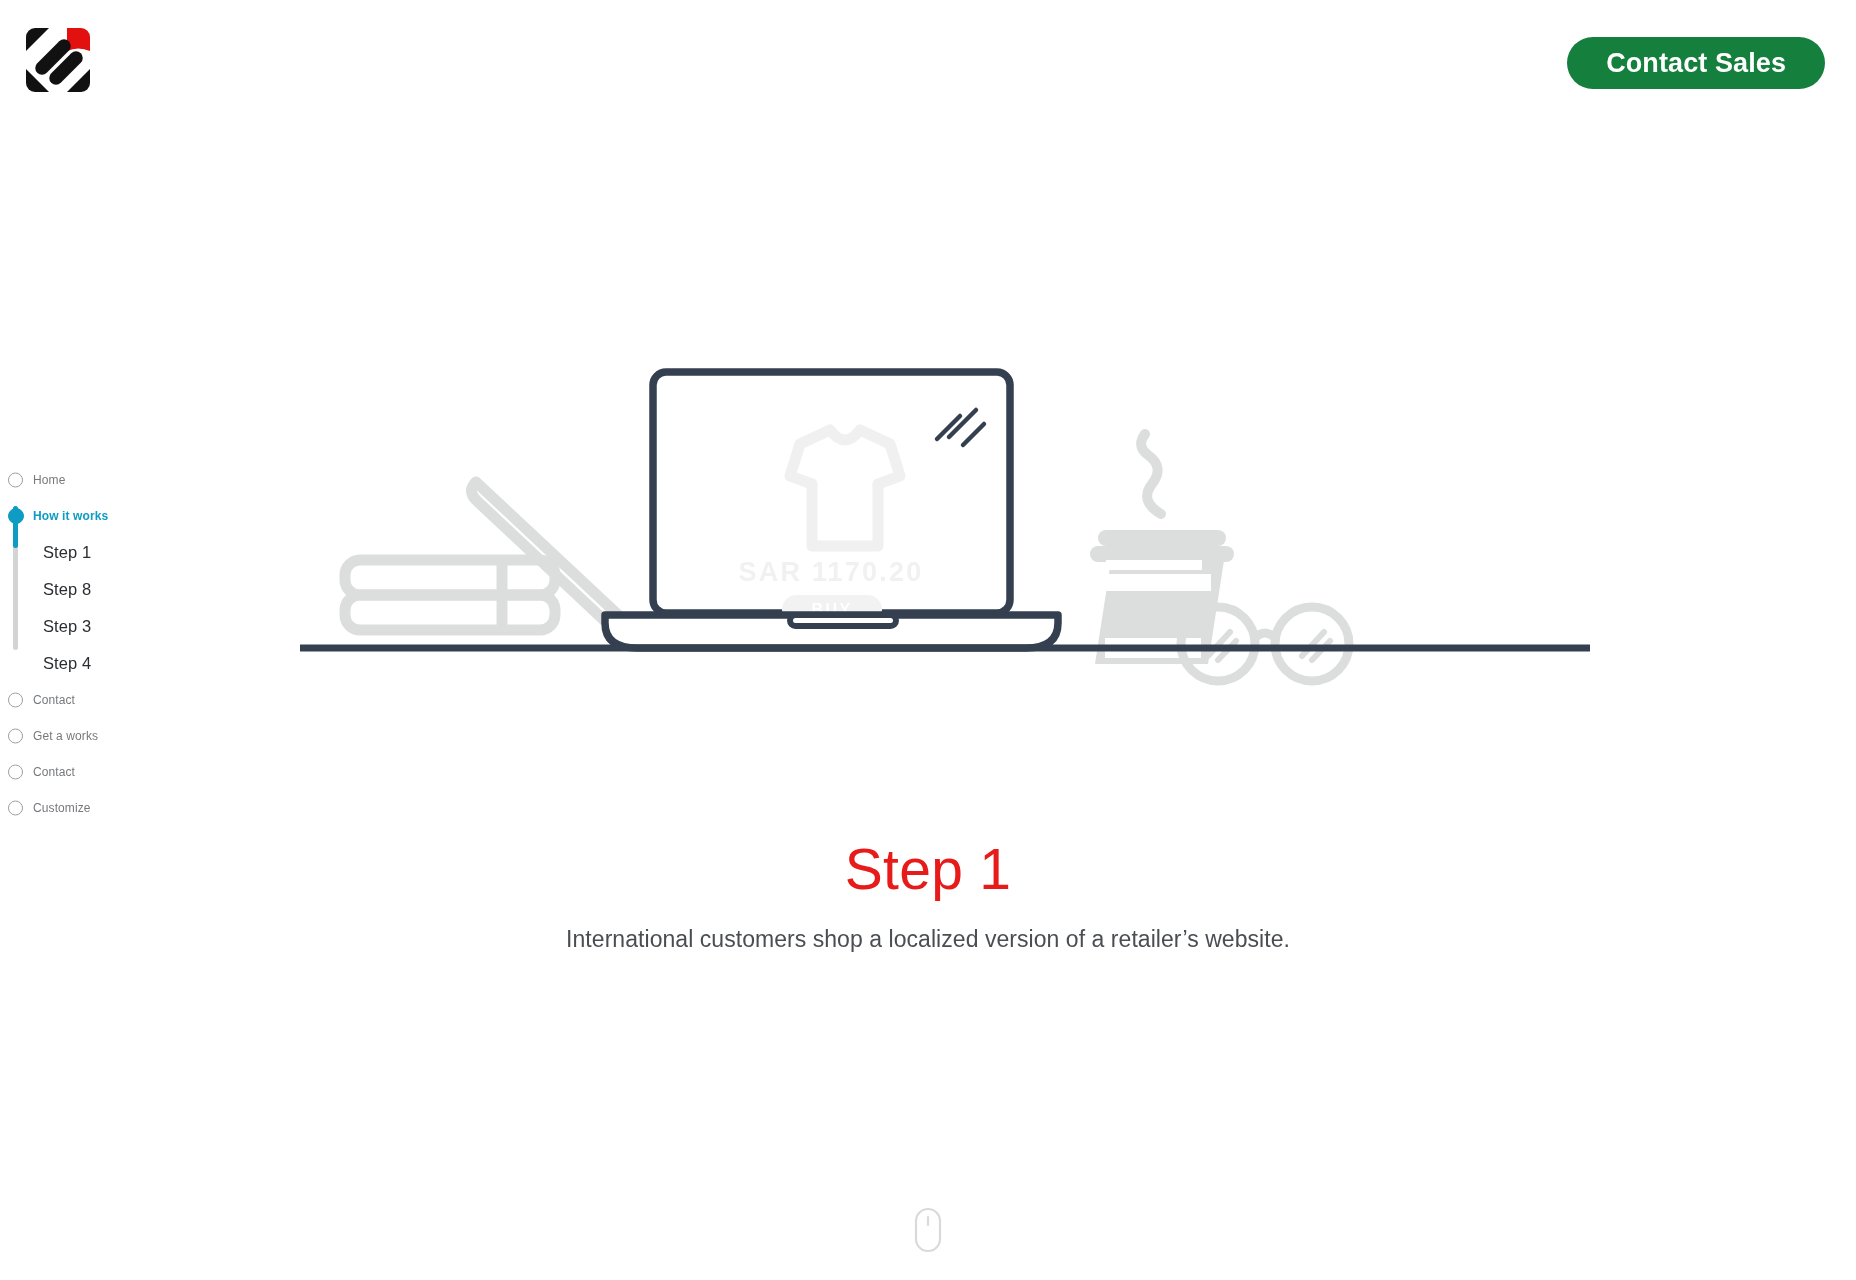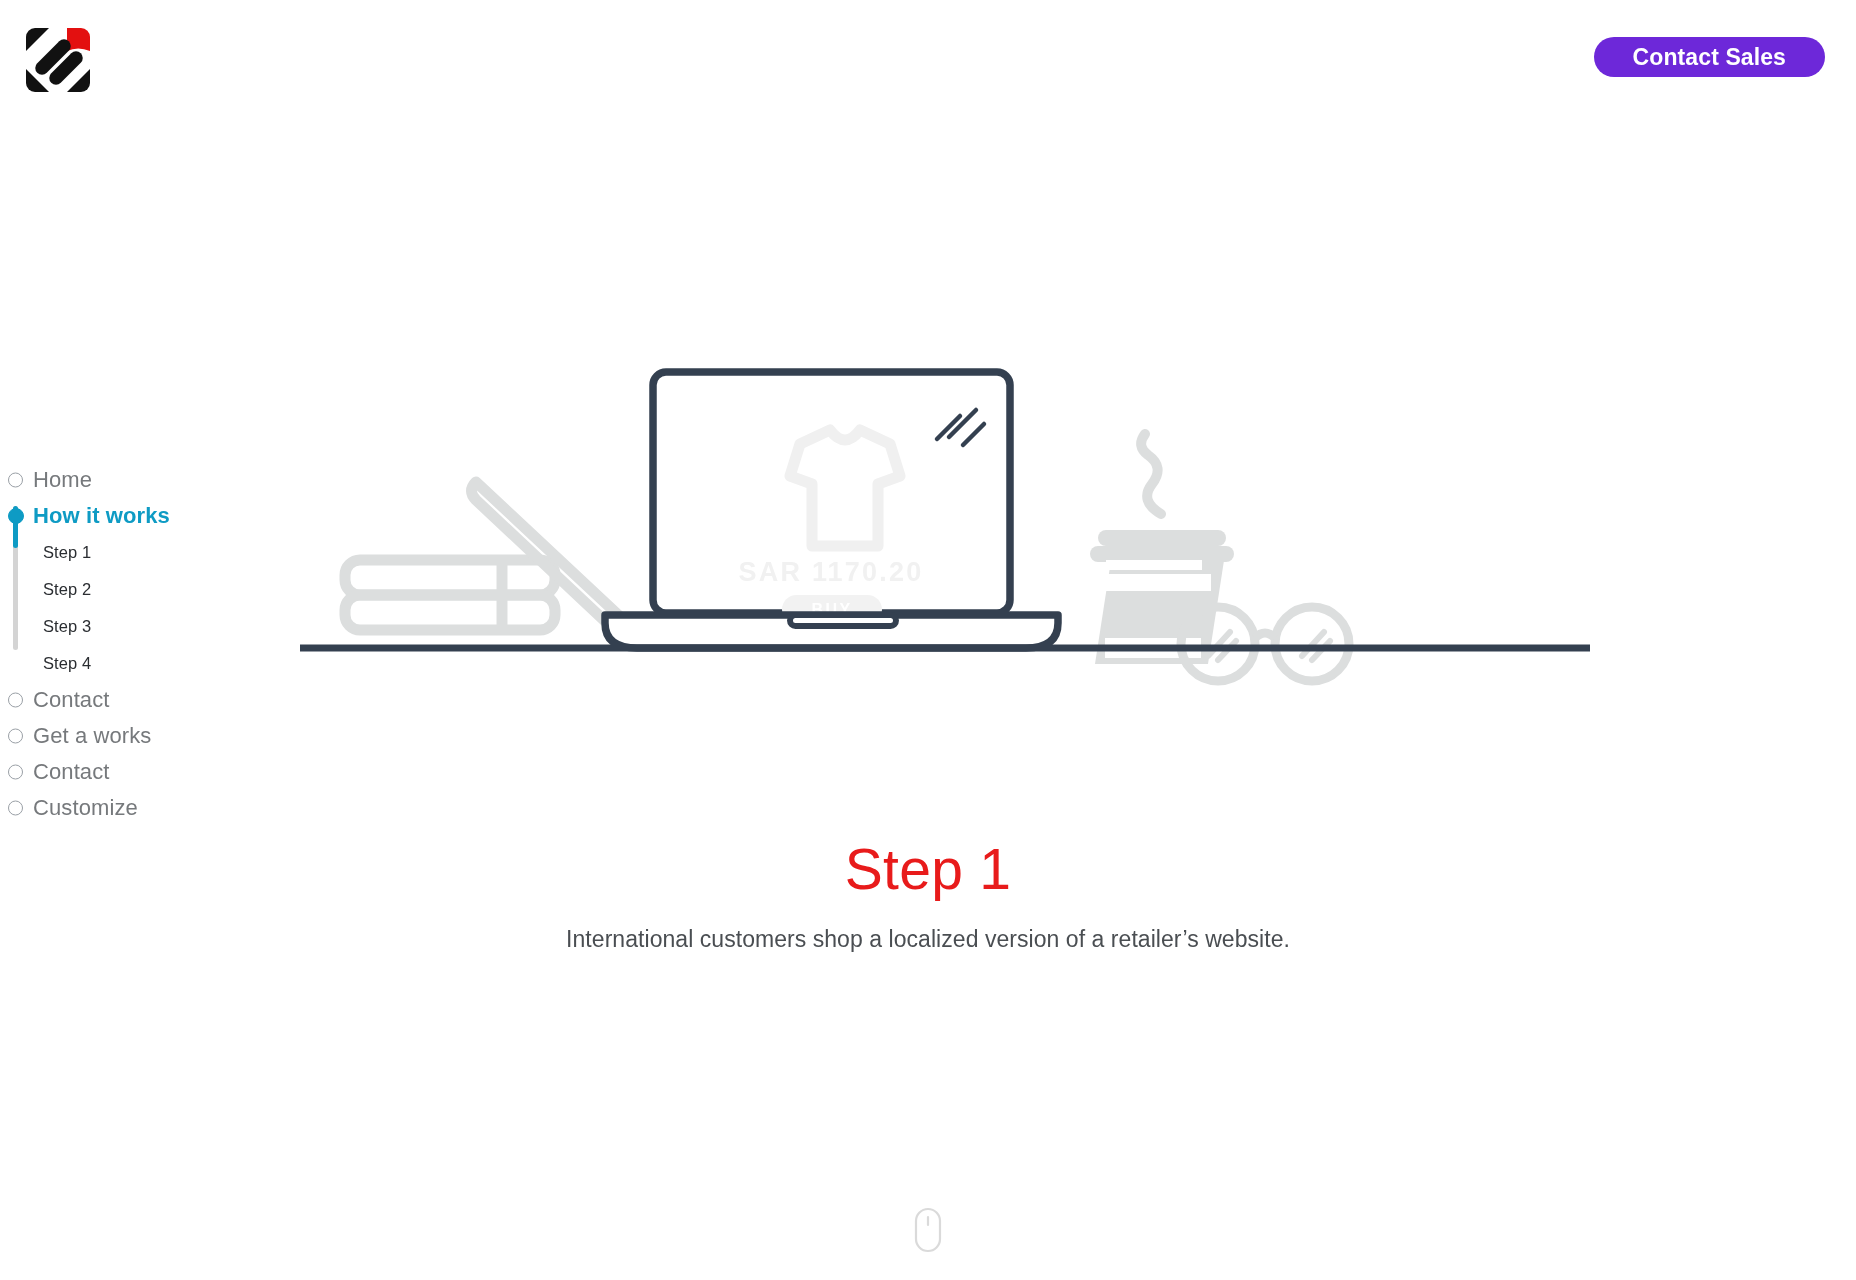--- a/index.html
+++ b/index.html
@@ -33,28 +33,28 @@
     top: 28px;
     width: 64px;
     height: 64px;
     display: block;
   }
 
   .contact-sales-btn {
     position: absolute;
     right: 31px;
     top: 37px;
-    height: 40px;
+    height: 52px;
     padding: 0 39px;
     border: none;
     border-radius: 28px;
-    background: #6d28d9;
+    background: #15803d;
     color: #ffffff;
     font-family: "Liberation Sans", sans-serif;
-    font-size: 23px;
+    font-size: 27px;
     font-weight: bold;
     letter-spacing: 0.1px;
     cursor: pointer;
     display: flex;
     align-items: center;
     justify-content: center;
     line-height: 1;
   }
 
   
@@ -107,21 +107,21 @@
   }
   .nav-item.active .nav-bullet {
     background: #0E9BC4;
     border-color: #0E9BC4;
     width: 16px;
     height: 16px;
   }
 
   .nav-label {
     margin-left: 33px;
-    font-size: 22px;
+    font-size: 12px;
     color: #76797C;
     letter-spacing: 0.1px;
     white-space: nowrap;
   }
   .nav-item.active .nav-label {
     color: #0E9BC4;
     font-weight: bold;
   }
 
   .nav-sub {
@@ -230,21 +230,21 @@
 
     <div class="nav-item active">
       <span class="nav-bullet"></span>
       <span class="nav-label">How it works</span>
     </div>
 
     <div class="nav-sub">
       <span class="nav-sub-label">Step 1</span>
     </div>
     <div class="nav-sub">
-      <span class="nav-sub-label">Step 2</span>
+      <span class="nav-sub-label">Step 8</span>
     </div>
     <div class="nav-sub">
       <span class="nav-sub-label">Step 3</span>
     </div>
     <div class="nav-sub">
       <span class="nav-sub-label">Step 4</span>
     </div>
 
     <div class="nav-item">
       <span class="nav-bullet"></span>

